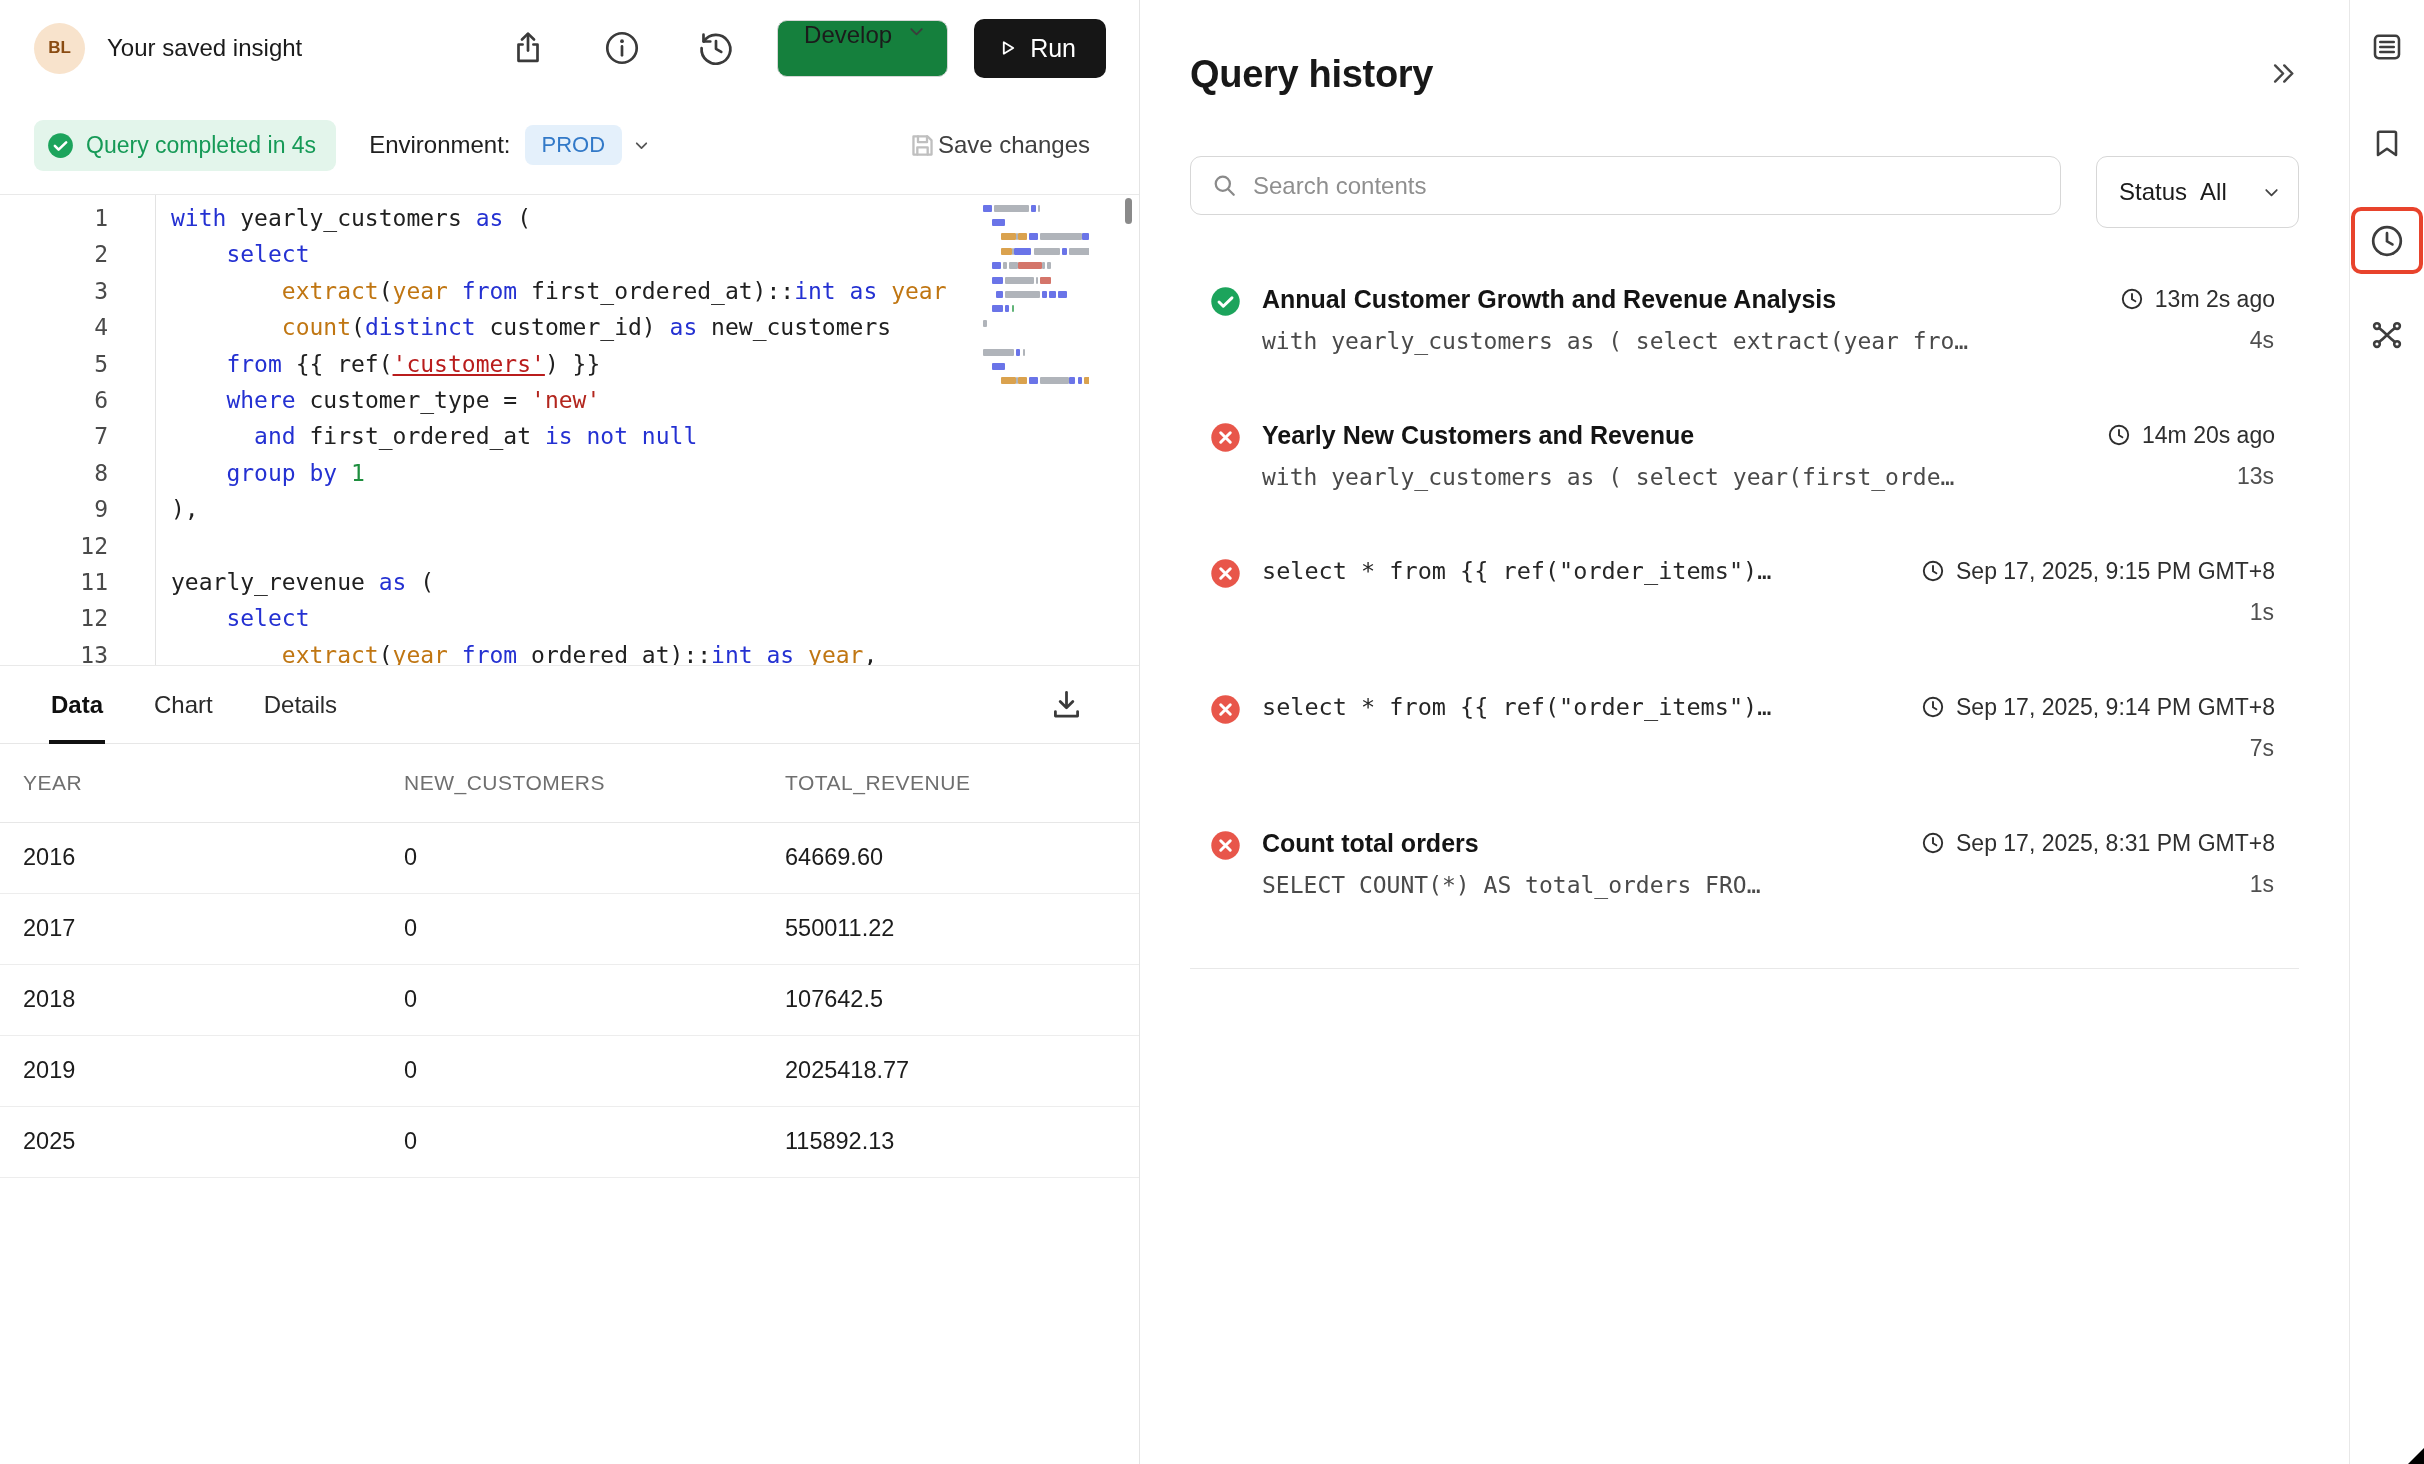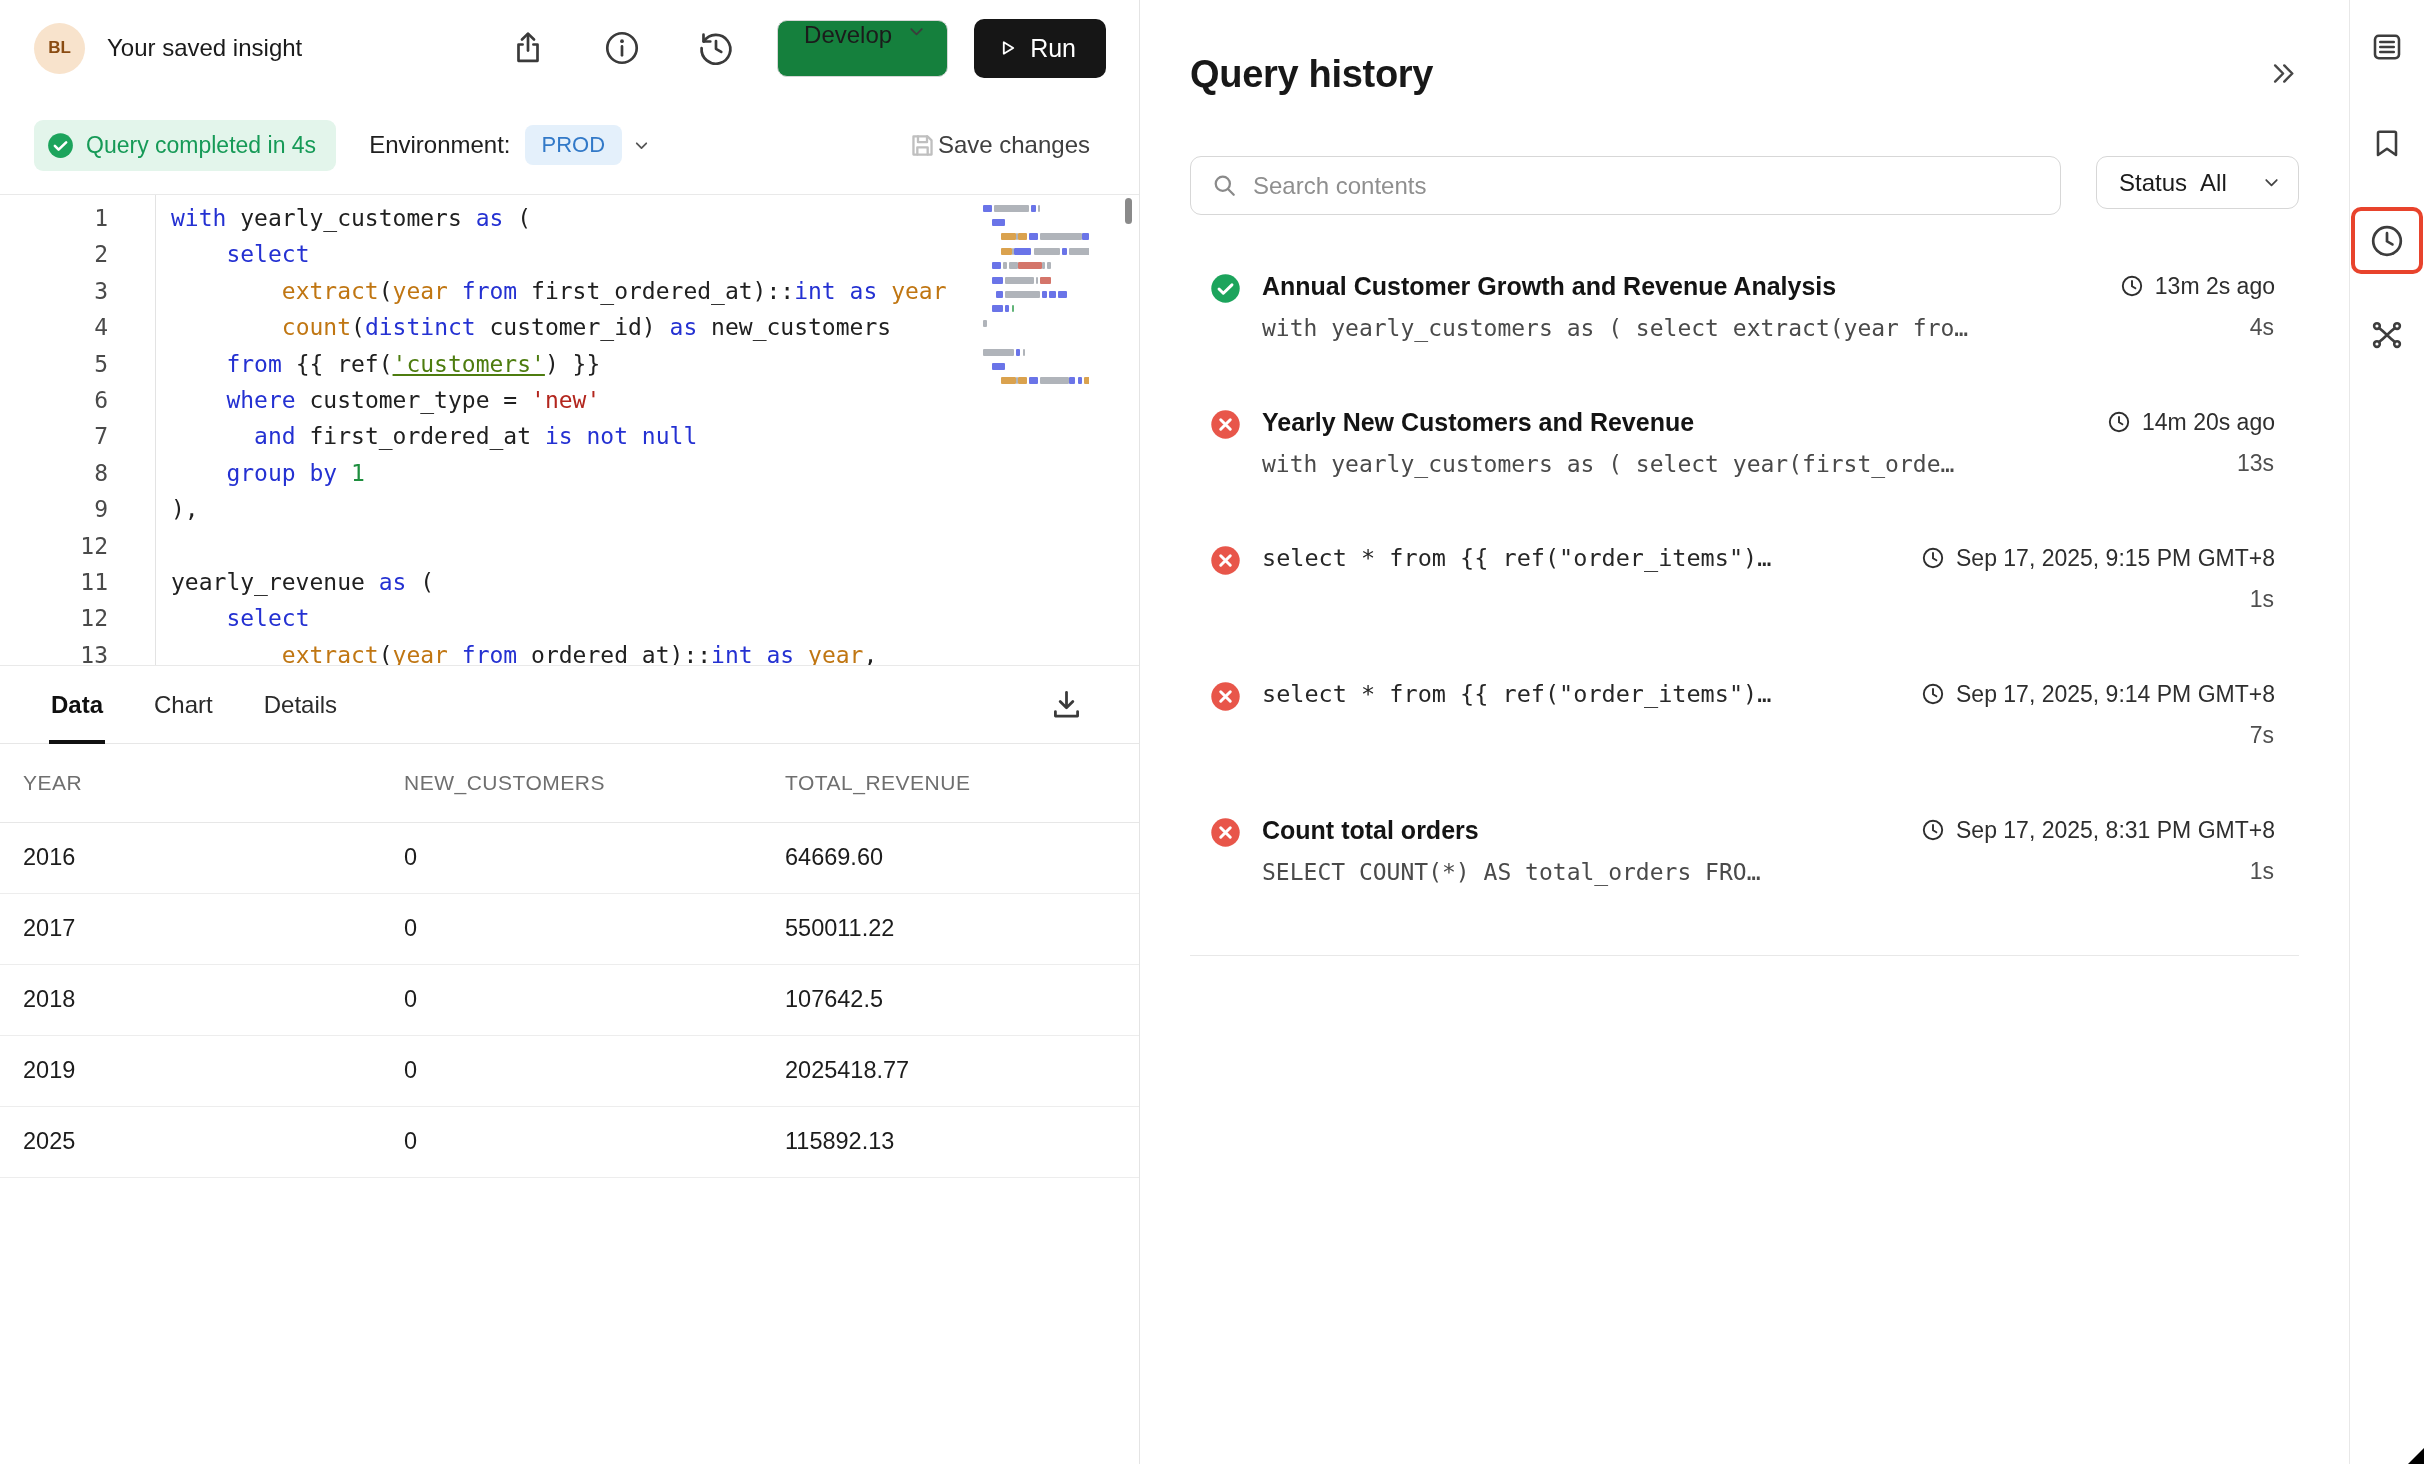--- a/index.html
+++ b/index.html
@@ -37,21 +37,21 @@
 
   .editor { height:472px; flex:0 0 auto; border-top:1px solid #e9e9e9; border-bottom:1px solid #e9e9e9; position:relative;
     display:flex; overflow:hidden; font-family:"DejaVu Sans Mono", monospace; font-size:23px; line-height:36.4px; }
   .gutter { width:156px; flex:0 0 auto; border-right:1px solid #e3e3e3; text-align:right; padding:5px 47px 0 0; color:#4a4a4a; }
   .ln { height:36.4px; }
   .code { flex:1; min-width:0; padding:5px 0 0 15px; white-space:pre; overflow:hidden; }
   .cl { height:36.4px; }
   .tok-k { color:#2431d2; }
   .tok-f { color:#c07612; }
   .tok-s { color:#b3261e; }
-  .tok-u { color:#4d7c0f; text-decoration:underline;margin-top:32px; }
+  .tok-u { color:#b91c1c; text-decoration:underline;margin-top:32px; }
   .tok-n { color:#1e8e3e; }
   .tok-p { color:#202020; }
   .minimap { position:absolute; top:6px; right:50px; width:106px; overflow:hidden; cursor:pointer; }
   .mm-row { height:14.4px; display:flex; align-items:center; overflow:hidden; }
   .mm-b, .mm-sp { height:7px; flex:0 0 auto; border-radius:1px; }
   .mm-k { background:#6a74e8; } .mm-f { background:#daa24e; } .mm-s { background:#d4756a; }
   .mm-u { background:#d4756a; } .mm-n { background:#61b478; } .mm-p { background:#b0b4ba; }
   .scroll-thumb { position:absolute; top:3px; right:7px; width:7px; height:26px; background:#8a8a8a; border-radius:4px; cursor:pointer; }
 
   .results-tabs { height:78px; flex:0 0 auto; display:flex; align-items:center; gap:51px; padding:0 54px 0 51px; border-bottom:1px solid #e7e7e7; }
@@ -69,21 +69,21 @@
 
   
   .history-pane { flex:1; min-width:0; display:flex; flex-direction:column; padding:52px 50px 0 50px; position:relative; background:#fff; }
   .hp-header { display:flex; align-items:flex-start; }
   .hp-title { font-size:38px; font-weight:600; color:#181818; letter-spacing:-.3px; line-height:44px; }
   .collapse-btn { margin-left:auto; margin-top:6px; cursor:pointer; display:flex; }
   .hp-controls { display:flex; gap:35px; margin-top:60px; }
   .search-box { flex:1; height:59px; border:1.5px solid #d7d7d7; border-radius:11px; display:flex; align-items:center; gap:15px; padding:0 20px; background:#fff; }
   .search-box input { flex:1; min-width:0; border:none; outline:none; font-size:24px; color:#222; background:transparent; font-family:inherit; }
   .search-box input::placeholder { color:#8f8f8f; }
-  .status-btn { width:203px; flex:0 0 auto; height:53px; border:1.5px solid #d7d7d7; border-radius:11px; background:#fff;
+  .status-btn { width:203px; flex:0 0 auto; height:72px; border:1.5px solid #d7d7d7; border-radius:11px; background:#fff;
     display:flex; align-items:center; gap:13px; padding:0 16px 0 22px; font-size:24px; color:#1b1b1b; cursor:pointer; }
   .status-btn .chev { margin-left:auto; display:flex; }
   .hlist { margin-top:50px; }
   .hitem { display:flex; min-height:100px; margin-bottom:36px; cursor:pointer; }
   .hicon { width:72px; flex:0 0 auto; padding:8px 0 0 20px; }
   .hmain { flex:1; min-width:0; padding-right:30px; }
   .htitle { font-size:25px; font-weight:700; color:#141414; line-height:42px; white-space:nowrap; overflow:hidden; }
   .htitle.mono { font-family:"DejaVu Sans Mono", monospace; font-weight:400; font-size:23.5px; color:#272727; }
   .hsnippet { font-family:"DejaVu Sans Mono", monospace; font-size:23px; color:#4a4a4a; line-height:38px; margin-top:2px; white-space:nowrap; overflow:hidden; }
   .hright { flex:0 0 auto; text-align:right; padding-right:24px; }

